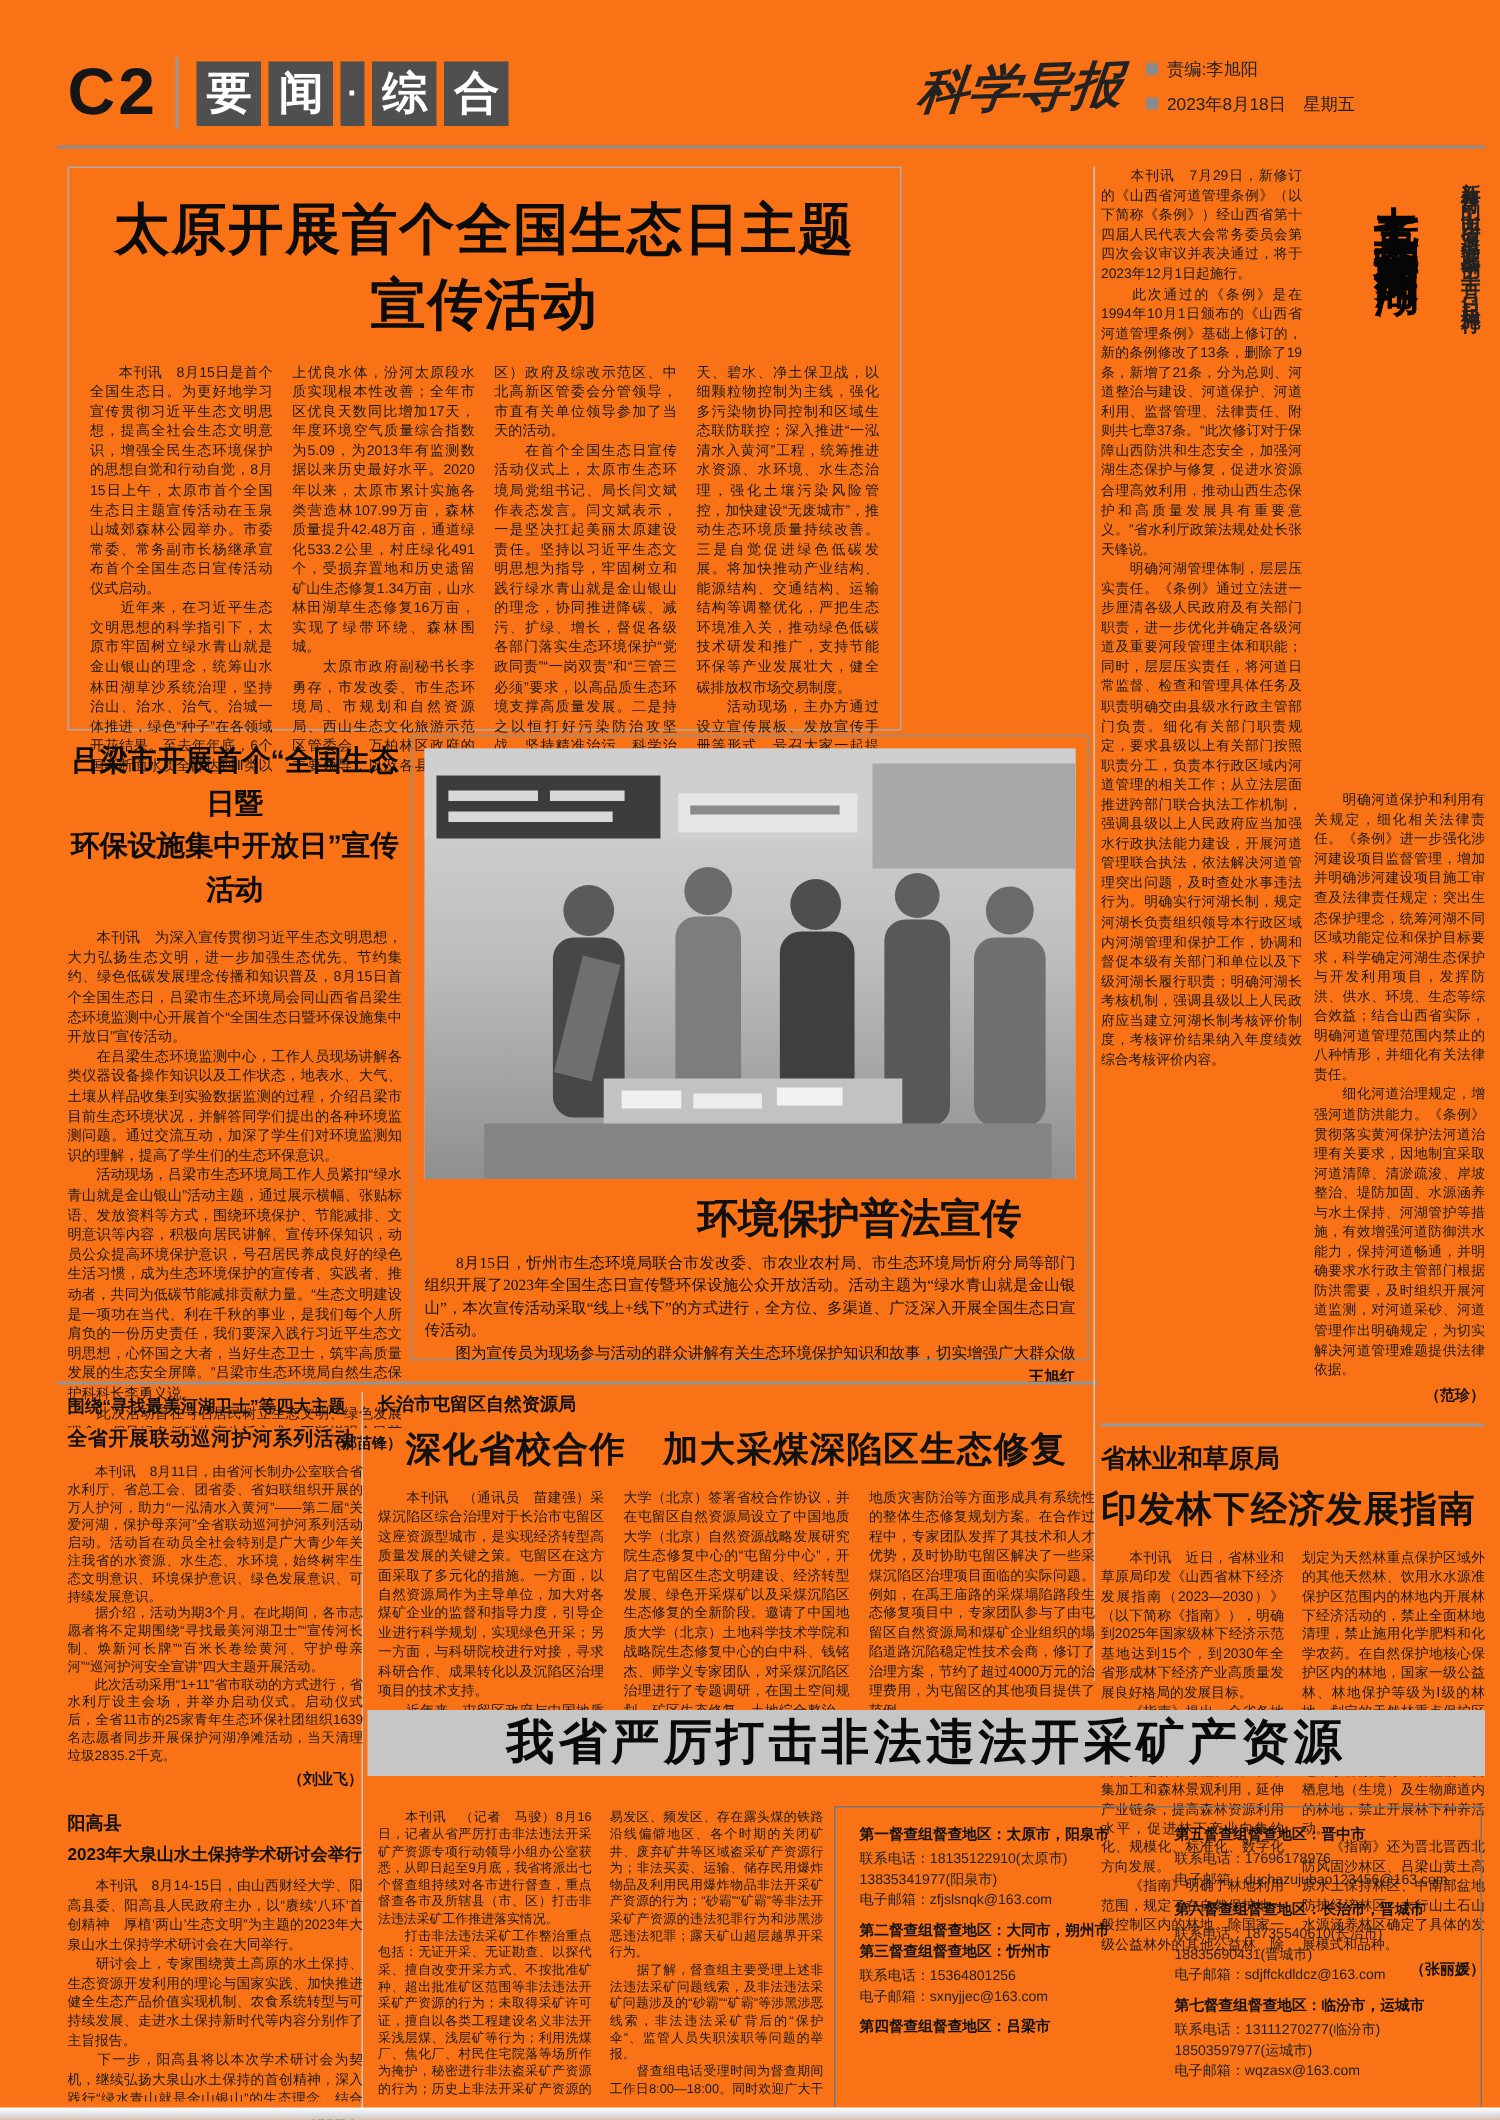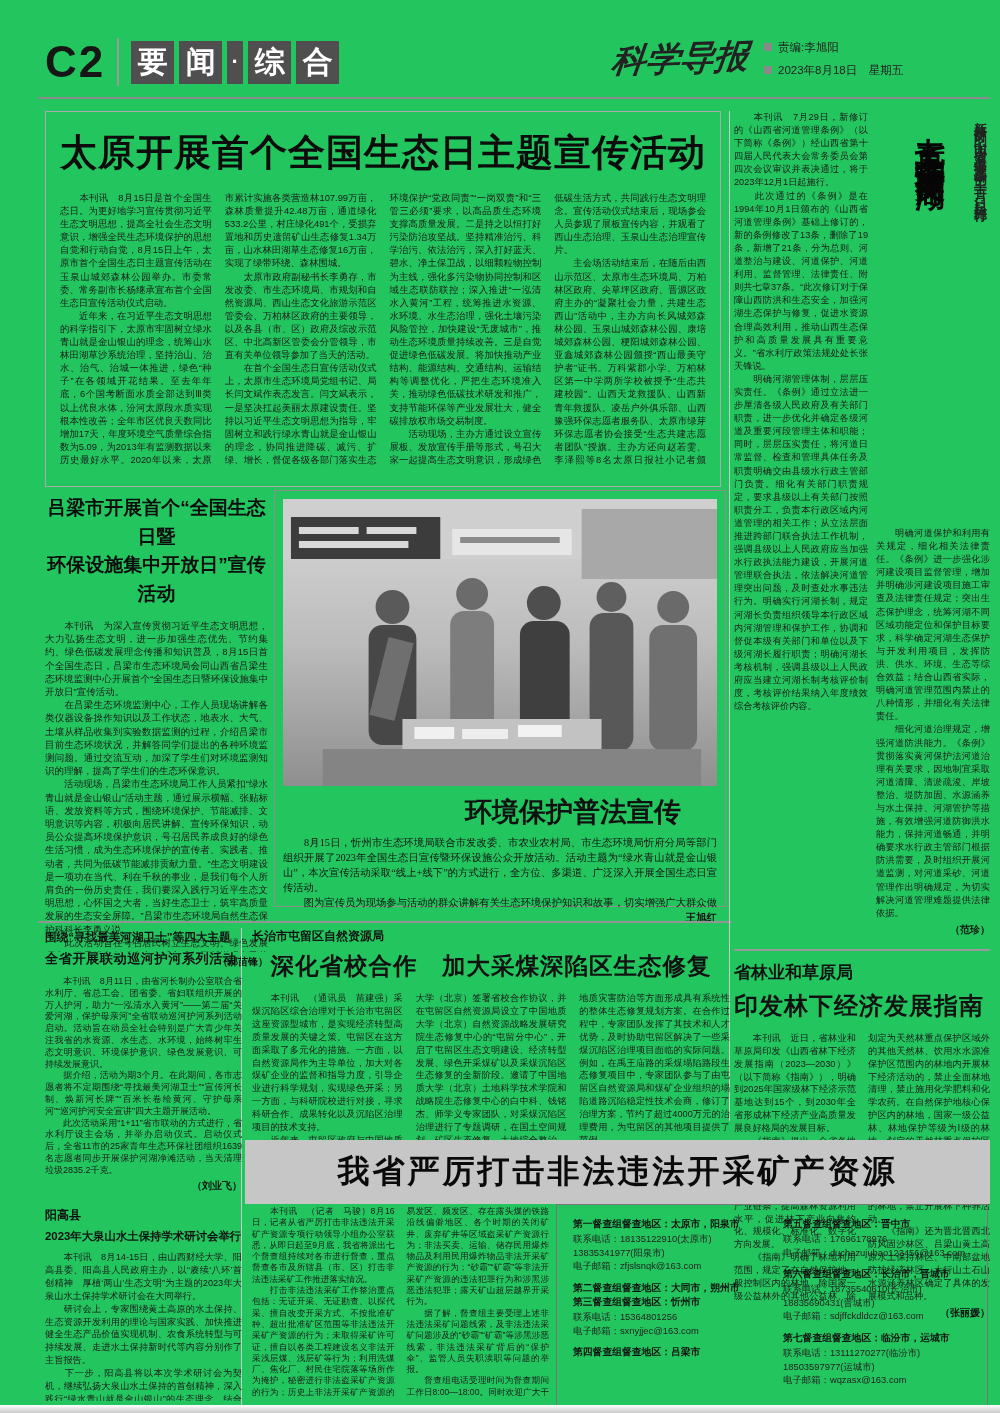--- a/index.html
+++ b/index.html
@@ -1,35 +1,35 @@
 <!DOCTYPE html>
 <html><head>
 <meta charset="utf-8">
 <style>
   html,body{margin:0;padding:0;background:#f4f4f2;}
-  .page{position:relative;width:1000px;height:1413px;background:#22c55e;overflow:hidden;
+  .page{position:relative;width:1000px;height:1413px;background:#f97316;overflow:hidden;
         font-family:"Liberation Sans","DejaVu Sans",sans-serif;color:#111;}
   .abs{position:absolute;}
   .jbody{text-align:justify;white-space:pre-line;overflow:hidden;color:#1a1a1a;}
   
   .hdr-left{left:45px;top:38px;display:flex;align-items:center;gap:12px;}
   .c2{font-size:44px;font-weight:800;line-height:1;letter-spacing:2px;color:#161616;}
   .hdr-div{width:2px;height:48px;background:#9a9a9a;}
   .badge{display:flex;gap:5px;align-items:center;}
   .badge-cell{width:43px;height:43px;background:#4f4f4f;color:#fff;font-weight:800;font-size:30px;
               display:flex;align-items:center;justify-content:center;}
   .badge-dot{width:16px;font-size:22px;}
   .hdr-right{left:612px;top:36px;display:flex;gap:16px;align-items:flex-start;}
   .logo{font-family:"DejaVu Serif","Liberation Serif",serif;font-style:italic;font-weight:700;
         font-size:34px;transform:skewX(-8deg) rotate(-2deg);color:#222;white-space:nowrap;}
   .pubinfo{font-size:11.5px;line-height:2.0;color:#222;white-space:nowrap;}
   .sq{display:inline-block;width:8px;height:8px;background:#8a8a8a;margin-right:6px;}
   .hdr-rule{left:38px;top:97px;width:952px;height:2px;background:#8c8c8c;}
   
-  .lead-box{left:45px;top:111px;width:676px;height:376px;border:1px solid #ababab;
+  .lead-box{left:45px;top:111px;width:556px;height:376px;border:1px solid #ababab;
             padding:10px 14px;box-sizing:border-box;}
   .lead-headline{text-align:center;font-size:37px;font-weight:800;letter-spacing:1px;margin:6px 0 13px;color:#0c0c0c;}
   .lead-body{column-count:4;column-gap:13px;font-size:9.4px;line-height:13.1px;max-height:288px;}
   
   .sidebar{left:734px;top:111px;width:256px;}
   .river-row{display:flex;gap:8px;}
   .river-col1{width:134px;height:692px;font-size:9.2px;line-height:13.1px;}
   .river-right{flex:1;display:flex;flex-direction:column;}
   .river-headblock{display:flex;height:412px;}
   .river-vhead{flex:1;writing-mode:vertical-rl;font-size:30px;font-weight:800;letter-spacing:4px;
@@ -65,21 +65,21 @@
   .pt-body{font-size:9px;line-height:11.8px;max-height:200px;}
   .yg-kicker{font-size:12px;font-weight:800;margin-top:14px;font-family:Liberation Serif, serif;}
   .yg-headline{font-size:11.4px;font-weight:800;white-space:nowrap;margin:5px 0 7px;}
   .yg-body{font-size:9.2px;line-height:12.9px;max-height:150px;}
   
   .tunliu{left:252px;top:928px;width:478px;}
   .tl-kicker{font-size:12px;font-weight:700;}
   .tl-headline{text-align:center;font-size:23.5px;font-weight:800;letter-spacing:1px;margin:5px 0 10px;}
   .tl-body{column-count:3;column-gap:13px;font-size:9.2px;line-height:12.9px;max-height:182px;}
   
-  .banner{left:245px;top:1140px;width:745px;height:64px;background:#c6c6c6;
+  .banner{left:245px;top:1140px;width:745px;height:44px;background:#c6c6c6;
           display:flex;align-items:center;justify-content:center;}
   .banner-headline{font-size:32px;font-weight:800;letter-spacing:3px;color:#0a0a0a;}
   .ck-body{left:252px;top:1206px;width:297px;column-count:2;column-gap:12px;
            font-size:8.6px;line-height:11.3px;max-height:202px;}
   .contact-box{left:556px;top:1204px;width:432px;height:205px;border:1px solid #777;
                padding:12px 16px;box-sizing:border-box;display:flex;gap:22px;overflow:hidden;}
   .cg-col{flex:1;}
   .cg-title{font-size:9.8px;font-weight:800;line-height:1.45;}
   .cg-details{font-size:9.4px;line-height:13.5px;white-space:pre-line;margin:1px 0 8px;color:#222;}
   .bottom-shade{left:0;top:1405px;width:1000px;height:8px;

